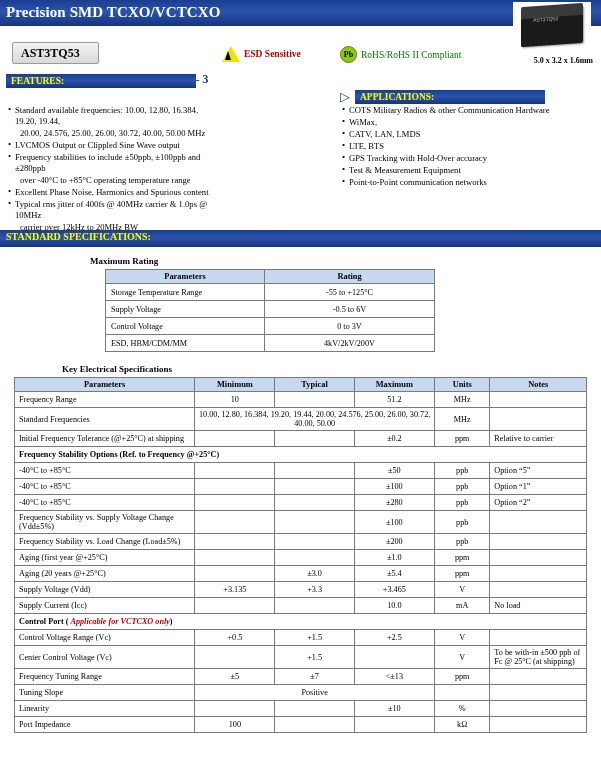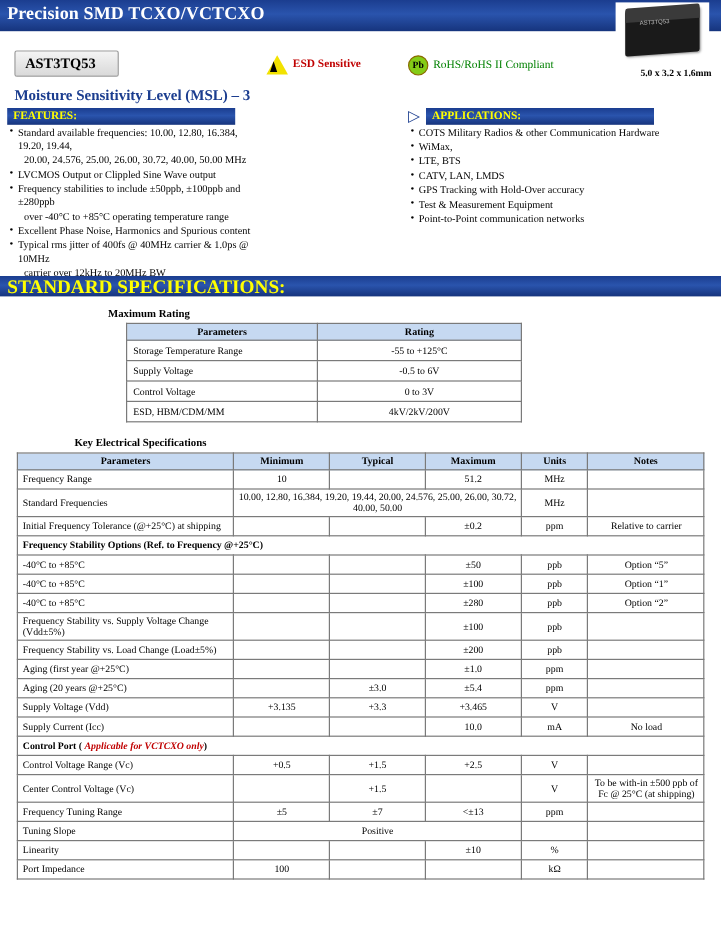--- a/index.html
+++ b/index.html
@@ -165,25 +165,25 @@
   .banner {
     position: absolute;
     background: linear-gradient(to bottom, #1b3d8f 0%, #2a54ad 45%, #16347d 100%);
     color: #ffff00;
     font-weight: bold;
     font-size: 9.5px;
     padding: 2px 4px 2px 5px;
     font-family: "Liberation Serif", serif;
     box-sizing: border-box;
   }
-  #features-banner { left: 6px; top: 90px; width: 190px; height: 14px; }
+  #features-banner { left: 6px; top: 74px; width: 190px; height: 14px; }
   #apps-banner { left: 355px; top: 90px; width: 190px; height: 14px; }
   #spec-banner {
     left: 0px; top: 230px; width: 601px; height: 17px;
-    font-size: 16px; padding-top: 1px; padding-left: 6px;
+    font-size: 10px; padding-top: 1px; padding-left: 6px;
   }
   .apps-arrow {
     position: absolute;
     left: 340px; top: 89px;
     color: #1b3d8f;
     font-size: 13px;
     font-family: "Liberation Sans", sans-serif;
   }
 
   
@@ -246,21 +246,21 @@
 
   #maxrating-table { left: 105px; top: 269px; width: 330px; }
   #maxrating-table td { height: 12px; }
   #maxrating-table td.p { width: 150px; text-align: left; padding-left: 5px; }
   #maxrating-table td.r { text-align: center; }
 
   #keyelec-table { left: 14px; top: 377px; width: 573px; }
   #keyelec-table td { height: 11px; }
   #keyelec-table td.param { text-align: left; padding-left: 4px; }
   #keyelec-table td.c { text-align: center; }
-  #keyelec-table td.n { text-align: center; padding-left: 4px; }
+  #keyelec-table td.n { text-align: left; padding-left: 4px; }
   #keyelec-table td.sect { text-align: left; padding-left: 4px; font-weight: bold; }
   .red { color: #c00000; font-style: italic; }
 </style>
 </head>
 <body>
 
 <div class="page">
 
   <div class="title-bar">
     <div class="title">Precision SMD TCXO/VCTCXO</div>
@@ -299,22 +299,22 @@
       <li>Excellent Phase Noise, Harmonics and Spurious content</li>
       <li>Typical rms jitter of 400fs @ 40MHz carrier &amp; 1.0ps @ 10MHz</li>
       <li class="cont">carrier over 12kHz to 20MHz BW</li>
     </ul>
 
   <div class="apps-arrow">▷</div>
   <div class="banner" id="apps-banner">APPLICATIONS:</div>
   <ul class="bullets" id="apps-list">
       <li>COTS Military Radios &amp; other Communication Hardware</li>
       <li>WiMax,</li>
+      <li>CATV, LAN, LMDS</li>
       <li>LTE, BTS</li>
-      <li>CATV, LAN, LMDS</li>
       <li>GPS Tracking with Hold-Over accuracy</li>
       <li>Test &amp; Measurement Equipment</li>
       <li>Point-to-Point communication networks</li>
     </ul>
 
   <div class="banner" id="spec-banner">STANDARD SPECIFICATIONS:</div>
 
   <div class="tbl-title" id="maxrating-title">Maximum Rating</div>
   <table id="maxrating-table">
     <thead>

